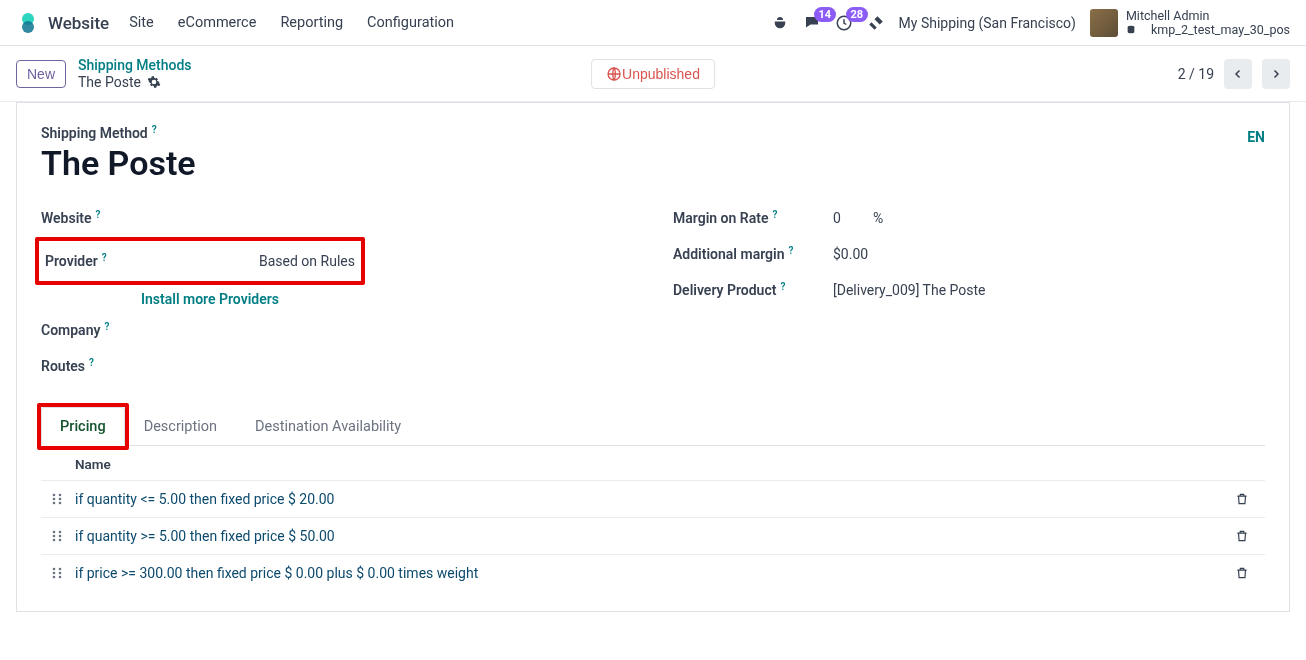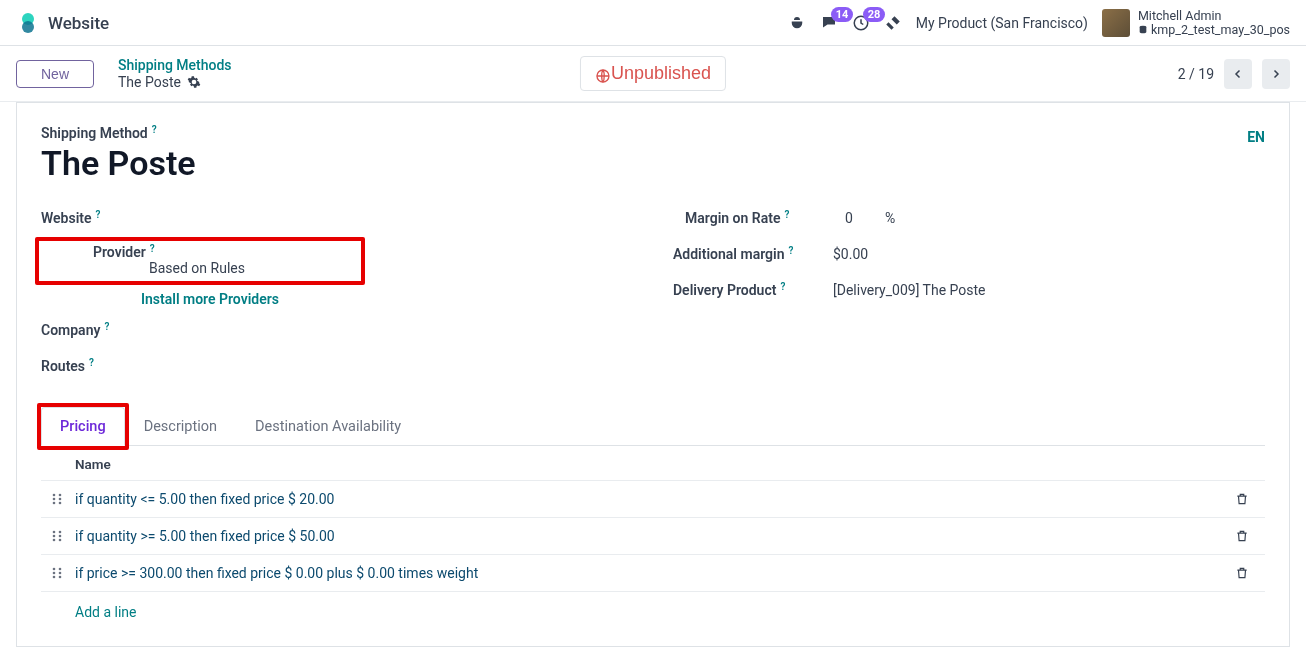--- a/index.html
+++ b/index.html
@@ -11,28 +11,28 @@
   .menu-item { color:#374151; cursor:pointer; font-size:14.5px; }
   .topnav-spacer { flex:1; }
   .topnav-right { display:flex; align-items:center; gap:14px; }
   .icon-holder { position:relative; display:flex; align-items:center; cursor:pointer; }
   .badge-red { background:#8b5cf6; color:#fff; border-radius:9px; font-size:11px; font-weight:700; padding:1px 5px; position:absolute; top:-7px; left:11px; line-height:13px; }
   .company { font-size:14px; color:#374151; cursor:pointer; }
   .avatar { width:28px; height:28px; border-radius:3px; background:linear-gradient(135deg,#8b6f47,#5d4e37); }
   .user-block { display:flex; align-items:center; gap:8px; cursor:pointer; }
   .user-text { line-height:14px; font-size:12.5px; }
   .user-name { color:#374151; }
-  .user-db { color:#374151; display:flex; align-items:center; gap:3px; }
+  .user-db { color:#374151; display:flex; align-items:center; gap:15px; }
 
   .subbar { display:flex; align-items:center; padding:8px 16px; position:relative; border-bottom:1px solid #e9ecef; min-height:56px; }
-  .btn-new { border:1px solid #71639e; color:#71639e; background:#fff; padding:5px 24px; font-size:14px; border-radius:4px; cursor:pointer; margin-right:24px; font-weight:500; }
+  .btn-new { border:1px solid #71639e; color:#71639e; background:#fff; padding:5px 10px; font-size:14px; border-radius:4px; cursor:pointer; margin-right:12px; font-weight:500; }
   .breadcrumb-block { line-height:17px; }
   .bc-top { color:#017e84; font-size:14px; font-weight:500; cursor:pointer; }
   .bc-bottom { color:#374151; font-size:14px; display:flex; align-items:center; gap:6px; }
-  .btn-unpub { position:absolute; left:50%; transform:translateX(-50%); border:1px solid #dee2e6; color:#d9534f; background:#fff; padding:6px 14px; border-radius:4px; font-size:18px; cursor:pointer; display:flex; align-items:flex-end; }
+  .btn-unpub { position:absolute; left:50%; transform:translateX(-50%); border:1px solid #dee2e6; color:#d9534f; background:#fff; padding:6px 14px; border-radius:4px; font-size:14px; cursor:pointer; display:flex; align-items:flex-end; }
   .pager { margin-left:auto; display:flex; align-items:center; gap:10px; }
   .pager-text { font-size:14px; color:#374151;text-align:center; }
   .pager-btn { width:28px; height:30px; background:#e9ecef; border:none; border-radius:4px; display:flex; align-items:center; justify-content:center; cursor:pointer; color:#374151; }
 
   .sheet-wrap { padding:0 16px 16px 16px; }
   .sheet { border:1px solid #dee2e6; border-radius:0; background:#fff; padding:22px 24px 20px 24px; }
   .section-label { font-weight:600; font-size:14px; color:#374151; display:inline-flex; align-items:center; gap:4px; }
   .help-q { color:#017e84; font-size:10px; font-weight:600; cursor:pointer; position:relative; top:-4px; }
   .record-title { font-size:34px; font-weight:600; color:#111827; margin-top:2px; }
   .lang-badge { float:right; color:#017e84; font-weight:700; font-size:14px; margin-top:4px; cursor:pointer; }
@@ -40,21 +40,21 @@
   .two-col { display:flex; gap:40px; margin-top:18px; }
   .col { flex:1; }
   .field-row { display:flex; align-items:center; min-height:34px; margin-bottom:2px; }
   .field-label { width:220px; font-weight:600; color:#374151; display:inline-flex; align-items:center; gap:4px; }
   .field-val { color:#374151; }
   .provider-link { color:#017e84; font-weight:600; cursor:pointer; margin-left:100px; }
   .hl-provider-row { border:4px solid #e60000; border-radius:2px; padding:3px 6px 3px 0; width:330px; margin-left:-6px; }
 
   .tabs { display:flex; border-bottom:1px solid #dee2e6; margin-top:22px; }
   .tab { padding:10px 18px; border:1px solid transparent; border-bottom:none; color:#6b7280; cursor:pointer; font-size:14.5px; position:relative; }
-  .tab.active { border:1px solid #dee2e6; border-bottom:1px solid #fff; color:#6d28d9; font-weight:500; margin-bottom:-1px; background:#fff; border-radius:4px 4px 0 0; }
+  .tab.active { border:1px solid #dee2e6; border-bottom:1px solid #fff; color:#14532d; font-weight:500; margin-bottom:-1px; background:#fff; border-radius:4px 4px 0 0; }
   .tab-hl { position:absolute; border:4px solid #e60000; border-radius:2px; top:-5px; left:-5px; right:-5px; bottom:-5px; pointer-events:none; }
 
   .grid-head { display:flex; padding:10px 10px 8px 34px; font-weight:600; font-size:13.5px; color:#374151; }
   .grid-row { display:flex; align-items:center; padding:10px 10px 10px 10px; border-top:1px solid #e9ecef; }
   .drag { width:18px; color:#6b7280; cursor:grab; margin-right:6px; display:flex; }
   .grid-name { flex:1; color:#0c4a6e; }
   .trash { color:#374151; cursor:pointer; padding:0 6px; }
   .add-line { color:#017e84; cursor:pointer; padding:12px 10px 6px 34px; border-top:1px solid #e9ecef; }
 
   svg { display:block; }
@@ -63,20 +63,26 @@
 <body>
 
 <div class="topnav">
   <span class="logo-icon">
     <svg viewBox="0 0 24 24" width="24" height="24">
         <circle cx="12" cy="8" r="6" fill="#2dd4bf"></circle>
         <circle cx="12" cy="16" r="6" fill="#0e7490" opacity="0.85"></circle>
       </svg>
   </span>
   <span class="app-name">Website</span>
+  <div class="menu">
+    <span class="menu-item">Site</span>
+    <span class="menu-item">eCommerce</span>
+    <span class="menu-item">Reporting</span>
+    <span class="menu-item">Configuration</span>
+  </div>
   <div class="topnav-spacer"></div>
   <div class="topnav-right">
     <span class="icon-holder">
       <svg width="18" height="18" viewBox="0 0 24 24" fill="#374151">
           <path d="M12 4a4 4 0 0 1 4 4H8a4 4 0 0 1 4-4zm-7 6h14v2a7 7 0 0 1-14 0v-2zM3 9h2M19 9h2M5 14l-2 2M19 14l2 2M12 2V0"></path>
         </svg>
     </span>
     <span class="icon-holder">
       <svg width="18" height="18" viewBox="0 0 24 24" fill="#374151">
           <path d="M4 4h16v10H10l-6 4V4z"></path>
@@ -88,21 +94,21 @@
           <circle cx="12" cy="12" r="9" fill="none" stroke="#374151" stroke-width="2"></circle>
           <path d="M12 7v5l3 2" stroke="#374151" stroke-width="2" fill="none"></path>
         </svg>
       <span class="badge-red">28</span>
     </span>
     <span class="icon-holder">
       <svg width="18" height="18" viewBox="0 0 24 24" fill="#374151">
           <path d="M14 3l7 7-4 4-7-7 4-4zM3 14l7 7 3-3-7-7-3 3z"></path>
         </svg>
     </span>
-    <span class="company">My Product (San Francisco)</span>
+    <span class="company">My Shipping (San Francisco)</span>
     <div class="user-block">
       <div class="avatar"></div>
       <div class="user-text">
         <div class="user-name">Mitchell Admin</div>
         <div class="user-db">
           <svg width="10" height="10" viewBox="0 0 24 24" fill="#374151">
               <ellipse cx="12" cy="5" rx="8" ry="3"></ellipse>
               <path d="M4 5v6c0 1.7 3.6 3 8 3s8-1.3 8-3V5M4 11v6c0 1.7 3.6 3 8 3s8-1.3 8-3v-6"></path>
             </svg>
           <span>kmp_2_test_may_30_pos</span>
@@ -158,21 +164,21 @@
       <div class="col">
         <div class="field-row">
           <span class="field-label">
               <span>Website</span>
               <span class="help-q">?</span>
             </span>
           <span class="field-val"></span>
         </div>
 
         <div class="hl-provider-row">
-          <div class="field-row" style="margin-bottom:0;flex-direction:column;">
+          <div class="field-row" style="margin-bottom:0;">
             <span class="field-label" style="padding-left:6px;">
                 <span>Provider</span>
                 <span class="help-q">?</span>
               </span>
             <span class="field-val">Based on Rules</span>
           </div>
         </div>
 
         <div style="margin-top:6px; margin-bottom:6px;">
           <span class="provider-link">Install more Providers</span>
@@ -189,21 +195,21 @@
           <span class="field-label">
               <span>Routes</span>
               <span class="help-q">?</span>
             </span>
           <span class="field-val"></span>
         </div>
       </div>
 
       <div class="col">
         <div class="field-row">
-          <span class="field-label" style="width:160px;margin-left:12px;">
+          <span class="field-label" style="width:160px;">
               <span>Margin on Rate</span>
               <span class="help-q">?</span>
             </span>
           <span class="field-val" style="width:40px;">0</span>
           <span class="field-val">%</span>
         </div>
         <div class="field-row">
           <span class="field-label" style="width:160px;">
               <span>Additional margin</span>
               <span class="help-q">?</span>
@@ -283,16 +289,15 @@
           </span>
           <span class="grid-name">if price &gt;= 300.00 then fixed price $ 0.00 plus $ 0.00 times weight</span>
           <span class="trash">
             <svg width="14" height="14" viewBox="0 0 24 24" fill="none" stroke="#374151" stroke-width="2">
               <path d="M4 7h16M9 7V4h6v3M6 7l1 13h10l1-13"></path>
             </svg>
           </span>
         </div>
       </div>
 
-    <div class="add-line">Add a line</div>
 
   </div>
 </div>
 
 </body></html>

